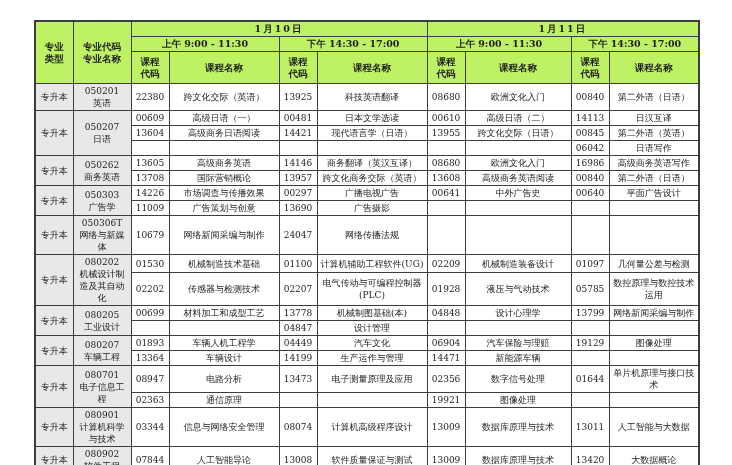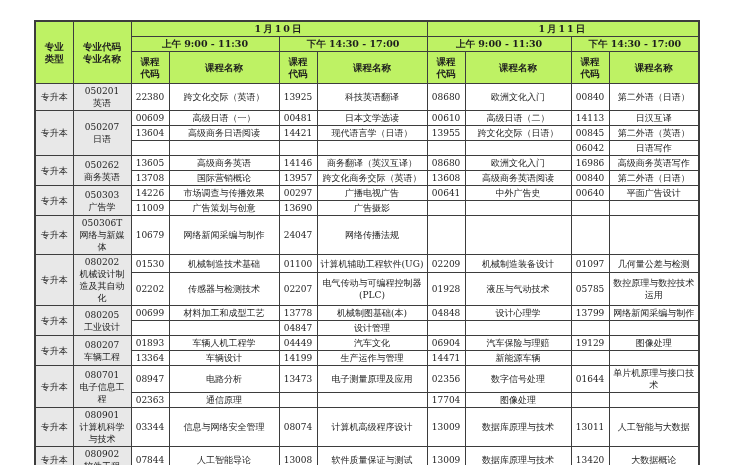--- a/index.html
+++ b/index.html
@@ -299,21 +299,21 @@
           <td class="code-cell">02356</td>
           <td class="name-cell">数字信号处理</td>
           <td class="code-cell">01644</td>
           <td class="name-cell">单片机原理与接口技术</td>
         </tr>
         <tr>
           <td class="code-cell">02363</td>
           <td class="name-cell">通信原理</td>
           <td class="code-cell"></td>
           <td class="name-cell"></td>
-          <td class="code-cell">17704</td>
+          <td class="code-cell">19921</td>
           <td class="name-cell">图像处理</td>
           <td class="code-cell"></td>
           <td class="name-cell"></td>
         </tr>
         <tr>
           <td rowspan="1" class="gray">专升本</td>
           <td rowspan="1" class="gray major-cell">
             <div>080901</div>
             <div>计算机科学与技术</div>
           </td>

